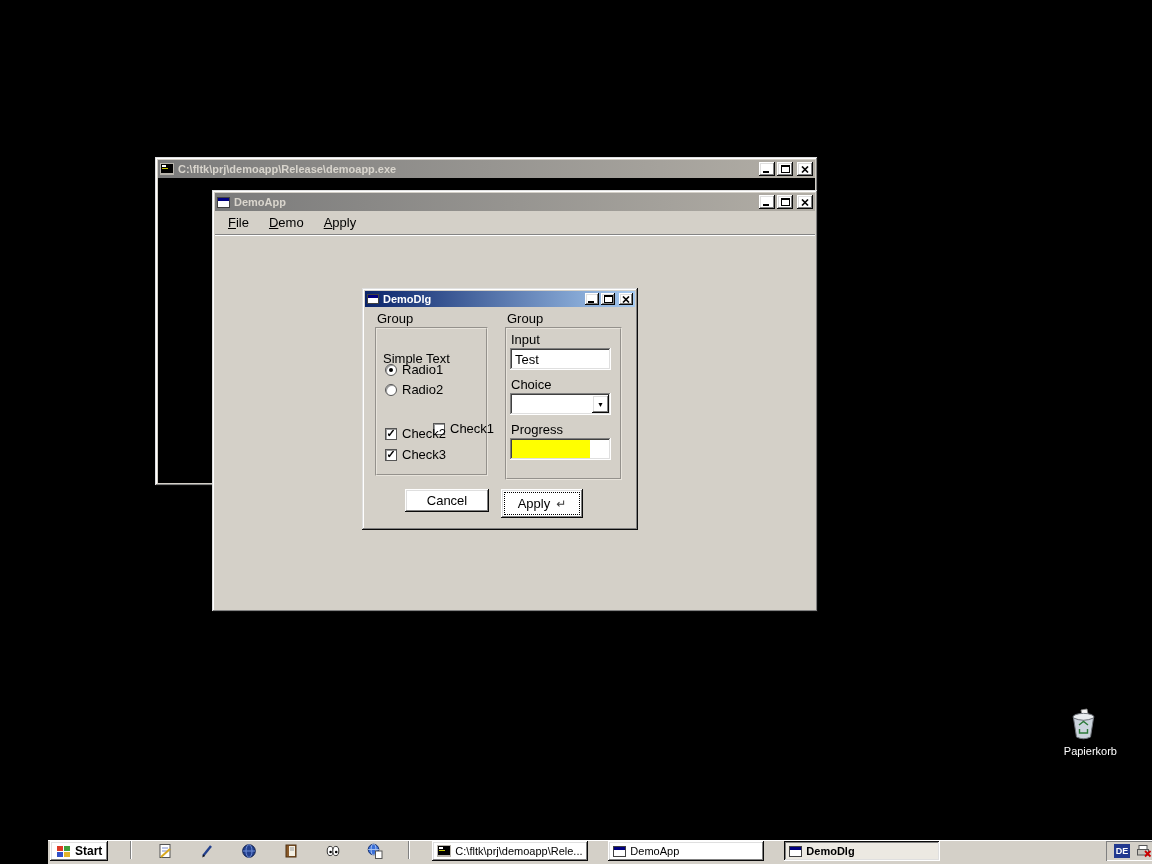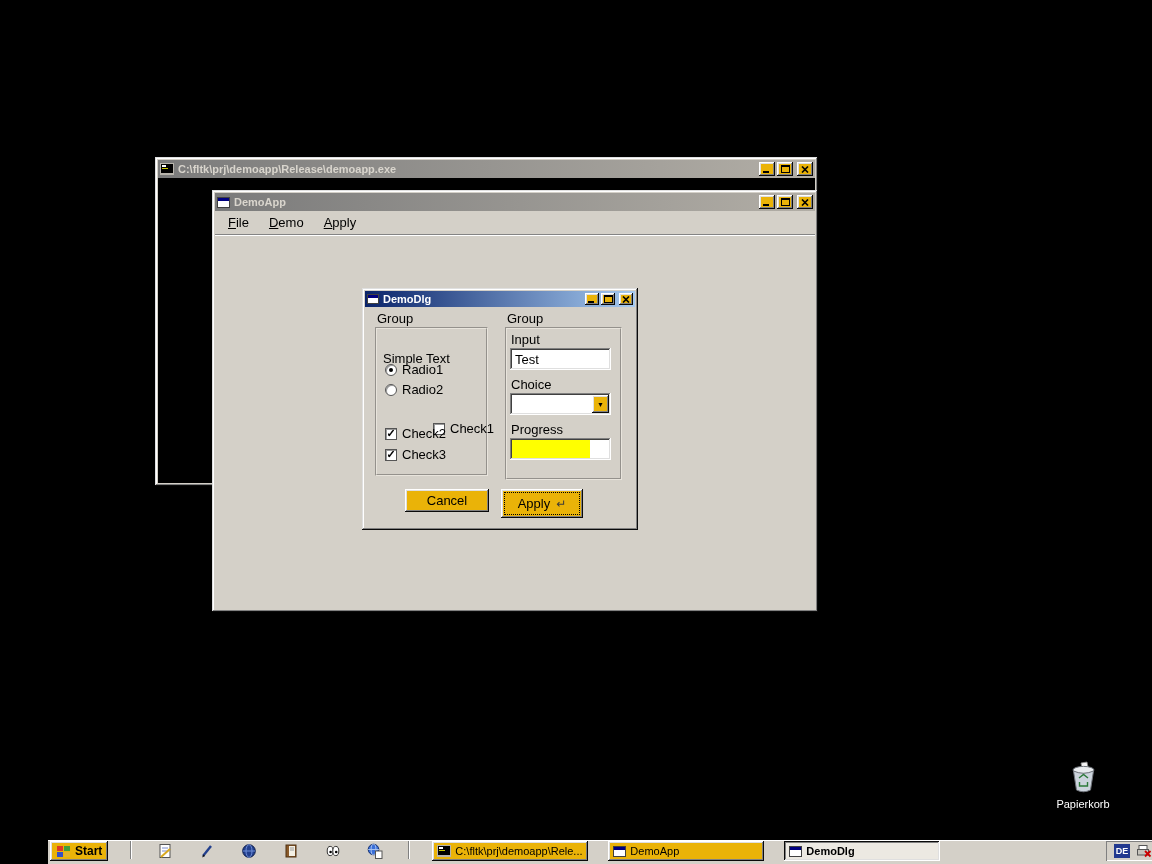--- a/index.html
+++ b/index.html
@@ -13,21 +13,21 @@
   }
 
   
   .window {
     position:absolute;
     background:#d4d0c8;
     box-shadow: inset -1px -1px #0a0a0a, inset 1px 1px #dfdfdf, inset -2px -2px #808080, inset 2px 2px #fff;
     padding:3px;
   }
   .btn3 {
-    background:#eab308;
+    background:#ffffff;
     border:none;
     box-shadow: inset -1px -1px #0a0a0a, inset 1px 1px #fff, inset -2px -2px #808080, inset 2px 2px #dfdfdf;
   }
   .field {
     background:#fff;
     box-shadow: inset -1px -1px #fff, inset 1px 1px #808080, inset -2px -2px #dfdfdf, inset 2px 2px #404040;
   }
 
   
   .titlebar { height:18px; display:flex; align-items:center; padding:8px 2px; gap:4px; }
@@ -92,21 +92,21 @@
   .progress-outer { padding:2px; }
   .progress-fill { height:100%; }
   .push {
     position:absolute; font-size:13px;
     display:flex; align-items:center; justify-content:center; gap:6px;
   }
   .push.focused { outline:1px dotted #000; outline-offset:-4px; }
   .return-glyph { font-size:12px; color:#3a3a3a; }
 
   
-  #recycle-bin { position:absolute; left:1049px; top:761px; width:68px; text-align:center; color:#fff; font-size:11px; z-index:0; }
+  #recycle-bin { position:absolute; left:1049px; top:708px; width:68px; text-align:right; color:#fff; font-size:11px; z-index:0; }
   #recycle-bin svg { display:block; margin:0 auto; }
   #recycle-bin .icon-label { margin-top:4px; }
 
   
   #taskbar {
     position:absolute; left:0; bottom:0; width:1152px; height:24px;
     background:#d4d0c8; border-top:1px solid #fff;
     display:flex; align-items:flex-start; padding:0 2px; gap:20px; z-index:10;margin-left:48px;
   }
   #start-button { height:20px; display:flex; align-items:center; gap:4px; padding:0 6px; font-weight:bold; font-size:12px; font-family:"Liberation Sans",sans-serif; }

